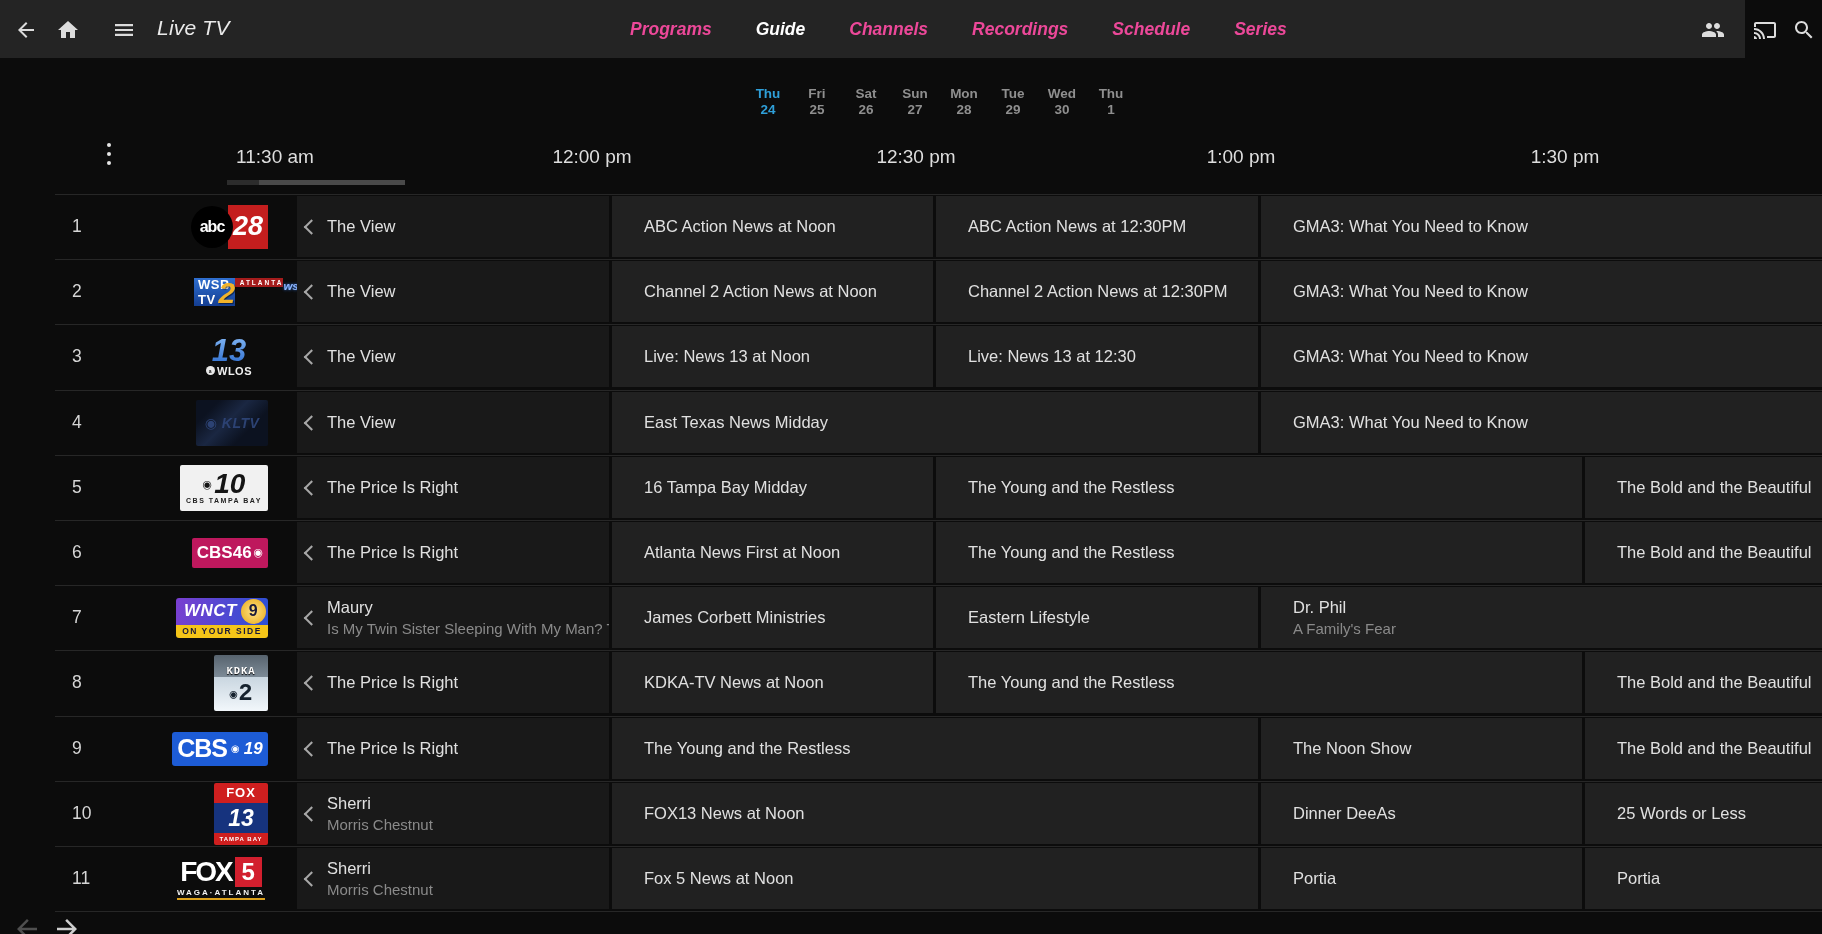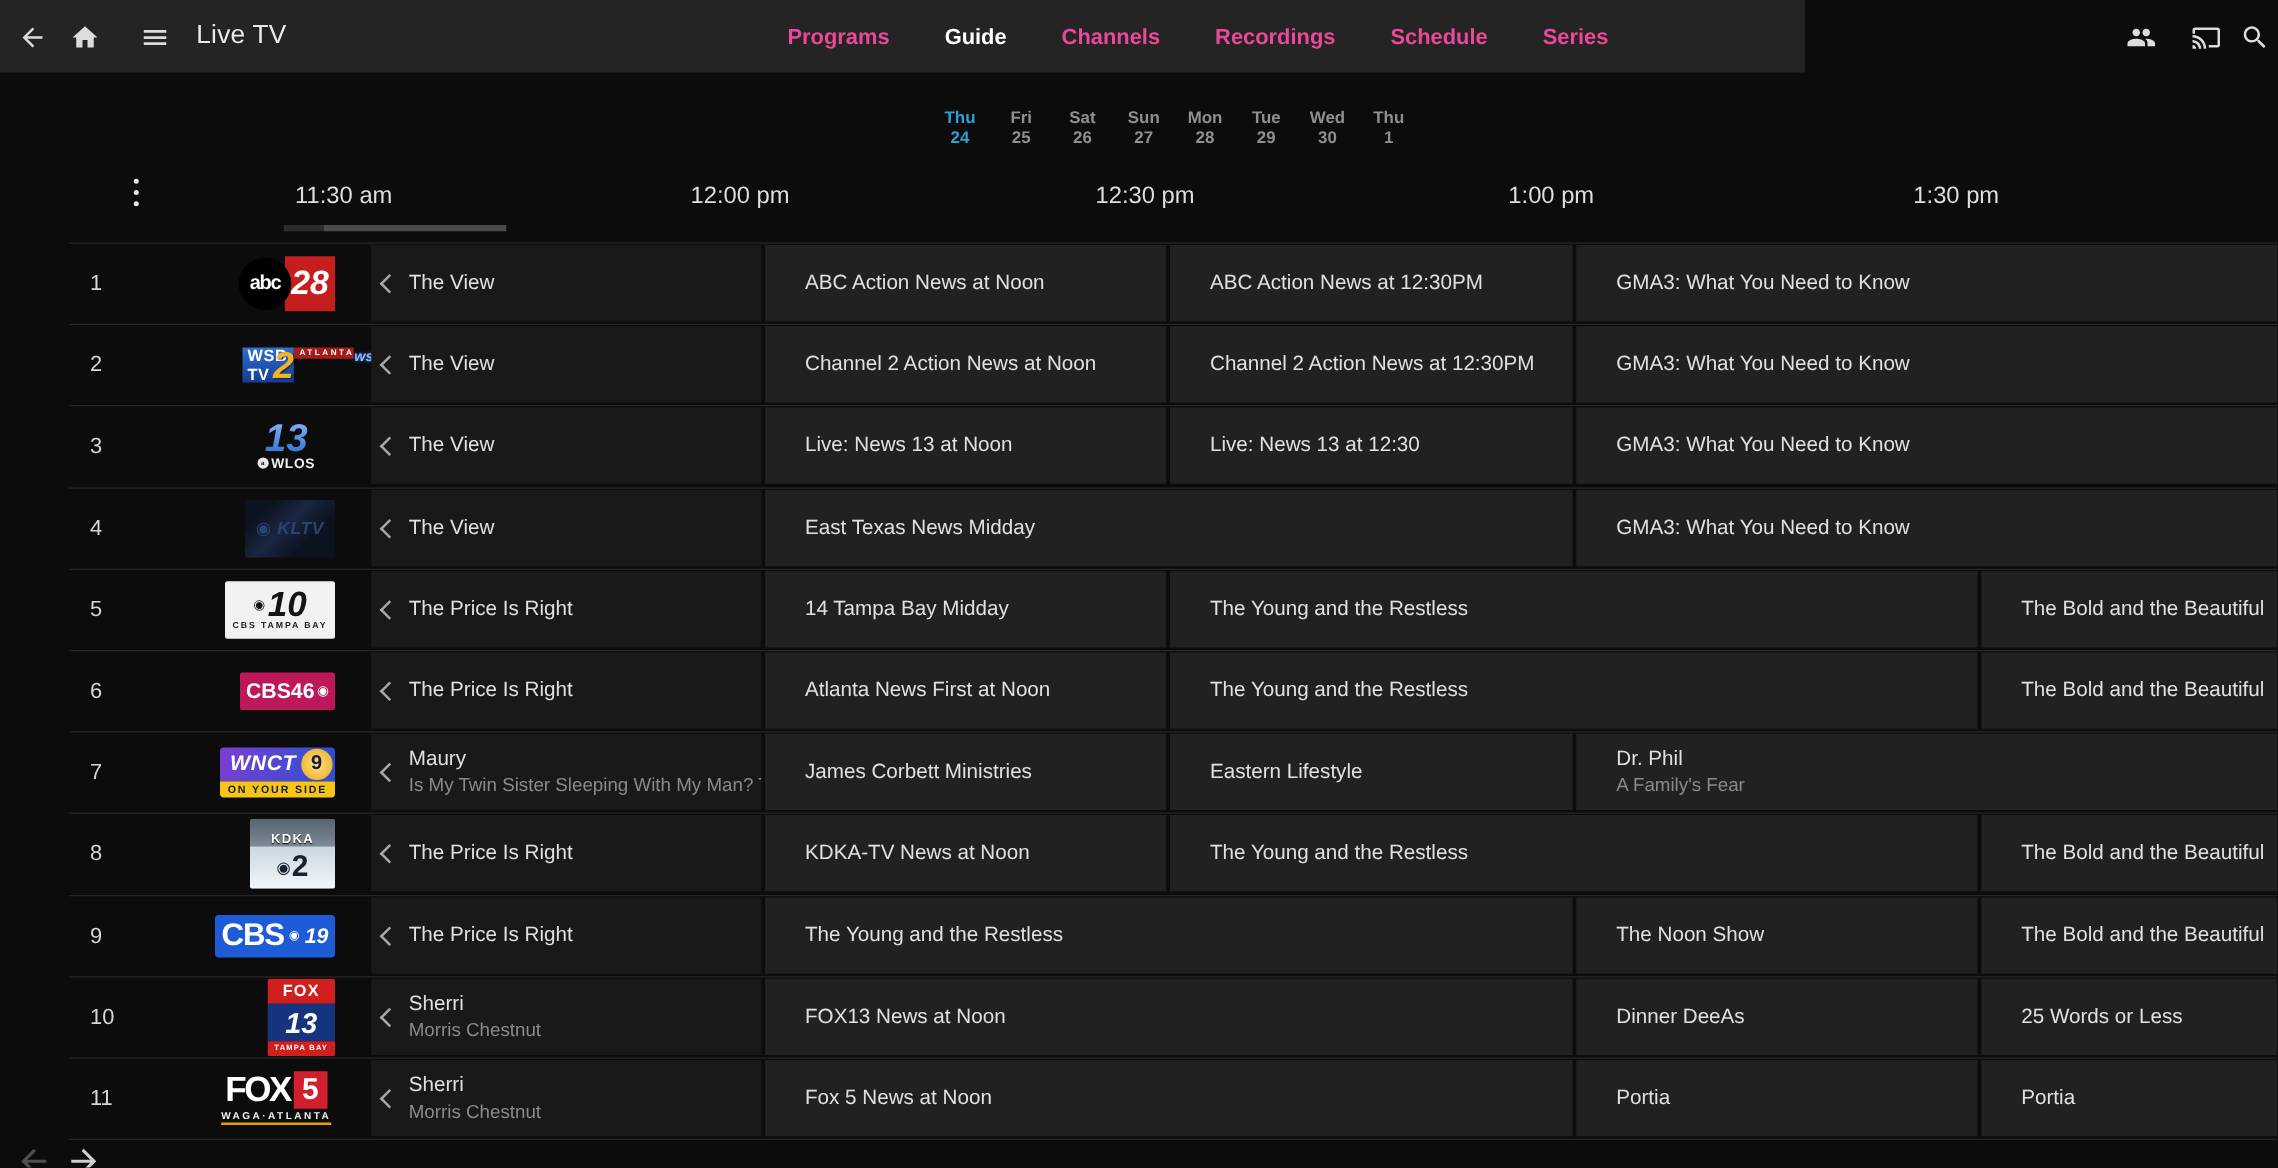--- a/index.html
+++ b/index.html
@@ -1,20 +1,20 @@
 <!DOCTYPE html>
 <html><head>
 <meta charset="utf-8">
 <style>
   html,body{margin:0;padding:0;background:#0c0c0c;}
   body{width:1822px;height:934px;overflow:hidden;position:relative;
        font-family:"Liberation Sans","DejaVu Sans",sans-serif;color:#e2e2e2;
        -webkit-font-smoothing:antialiased;}
   
-  #topbar{position:absolute;left:0;top:0;width:1444px;height:58px;background:#242424;}
+  #topbar{position:absolute;left:0;top:0;width:1745px;height:58px;background:#242424;font-style:italic;}
   .tb-icon{position:absolute;top:17px;width:26px;height:26px;display:flex;align-items:center;justify-content:center;cursor:pointer;}
   .tb-icon svg{width:24px;height:24px;fill:#dcdcdc;}
   #app-title{position:absolute;left:157px;top:16px;font-size:21px;color:#eaeaea;letter-spacing:.2px;}
   #tabs{position:absolute;left:630px;top:0;height:58px;display:flex;align-items:center;gap:44px;}
   .tab{font-size:17.5px;font-weight:700;color:#ec4899;cursor:pointer;white-space:nowrap;}
   .tab.active{color:#ffffff;}
   
   #dates{position:absolute;left:748px;top:86px;display:flex;gap:9px;}
   .date-item{width:40px;text-align:center;color:#8f8f8f;font-size:13.5px;line-height:16px;font-weight:600;cursor:pointer;}
   .date-item.active{color:#2f9fd8;}
@@ -57,21 +57,21 @@
   .lg-wtsp .main{display:flex;align-items:center;gap:2px;line-height:26px;}
   .lg-wtsp .eye{font-size:11px;}
   .lg-wtsp .num{font-size:28px;font-weight:700;font-style:italic;}
   .lg-wtsp .sub{font-size:7px;font-weight:700;letter-spacing:1.5px;color:#222;}
   .lg-cbs46{width:76px;height:30px;background:#be185d;border-radius:2px;display:flex;align-items:center;justify-content:center;color:#fff;font-weight:700;font-size:17px;gap:2px;}
   .lg-cbs46 .eye{font-size:11px;font-weight:400;}
   .lg-wnct{flex-direction:column;align-items:stretch;width:92px;}
   .lg-wnct .top{position:relative;height:27px;background:linear-gradient(100deg,#7a3fd0,#2b50d4);border-radius:3px 3px 0 0;display:flex;align-items:center;padding-left:8px;color:#fff;font-weight:700;font-style:italic;font-size:17px;letter-spacing:.5px;}
   .lg-wnct .num{position:absolute;right:2px;top:1px;width:25px;height:25px;border-radius:50%;background:radial-gradient(#ffe18a,#e9a912);color:#1a1a3a;display:flex;align-items:center;justify-content:center;font-size:16px;font-weight:700;font-style:normal;}
   .lg-wnct .strip{height:13px;background:#f5c518;border-radius:0 0 3px 3px;color:#1a1a3a;font-size:8.5px;font-weight:700;letter-spacing:1.5px;text-align:center;line-height:13px;}
-  .lg-kdka{width:68px;height:56px;border-radius:2px;overflow:hidden;flex-direction:column;align-items:stretch;}
+  .lg-kdka{width:54px;height:56px;border-radius:2px;overflow:hidden;flex-direction:column;align-items:stretch;font-family:Liberation Mono, monospace;}
   .lg-kdka .top{height:22px;background:linear-gradient(#57636e,#7d8b97);display:flex;align-items:flex-end;justify-content:center;color:#fff;font-weight:700;font-size:10.5px;letter-spacing:1px;text-shadow:0 1px 1px #000;}
   .lg-kdka .bot{flex:1;background:linear-gradient(#c9d6e0,#f2f7fb);display:flex;align-items:center;justify-content:center;gap:1px;color:#16222e;}
   .lg-kdka .eye{font-size:13px;}
   .lg-kdka .num{font-size:24px;font-weight:700;}
   .lg-cbs19{width:96px;height:34px;background:#1d5cd6;border-radius:3px;display:flex;align-items:center;justify-content:center;gap:4px;color:#fff;}
   .lg-cbs19 .net{font-size:25px;font-weight:700;letter-spacing:-1px;}
   .lg-cbs19 .eye{font-size:10px;}
   .lg-cbs19 .num{font-size:17px;font-weight:700;font-style:italic;}
   .lg-fox13{width:54px;height:62px;border-radius:2px;overflow:hidden;flex-direction:column;align-items:stretch;}
   .lg-fox13 .top{height:20px;background:#cf1f1f;color:#fff;font-weight:700;font-size:13px;text-align:center;line-height:20px;letter-spacing:1px;}
@@ -311,21 +311,21 @@
         </div>
       </div>
       <div class="cell first" style="left: 297px; width: 312px;">
         <span class="chev"></span>
         <div class="pad">
           <div class="p-title">The Price Is Right</div>
         </div>
       </div>
       <div class="cell" style="left: 612px; width: 321px;">
         <div class="pad">
-          <div class="p-title">14 Tampa Bay Midday</div>
+          <div class="p-title">16 Tampa Bay Midday</div>
         </div>
       </div>
       <div class="cell" style="left: 936px; width: 646px;">
         <div class="pad">
           <div class="p-title">The Young and the Restless</div>
         </div>
       </div>
       <div class="cell" style="left: 1585px; width: 237px;">
         <div class="pad">
           <div class="p-title">The Bold and the Beautiful</div>

